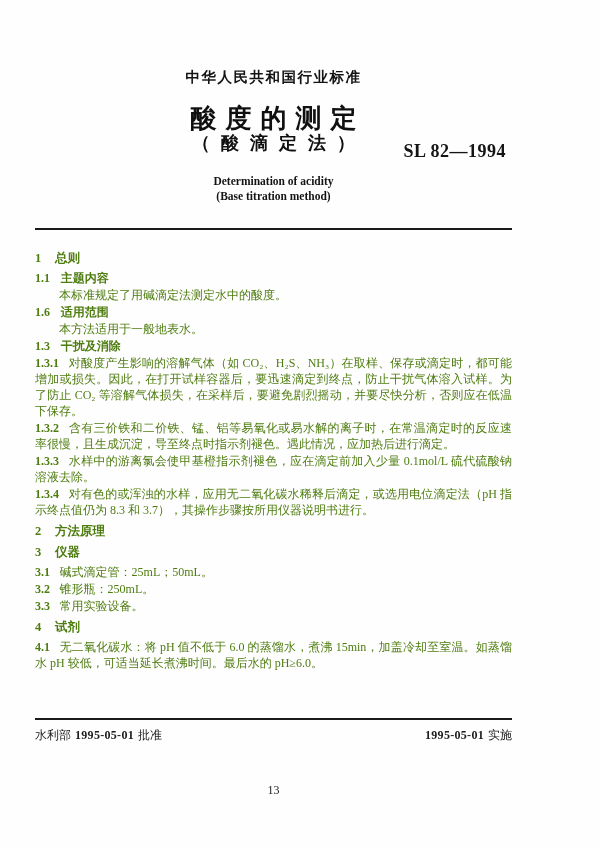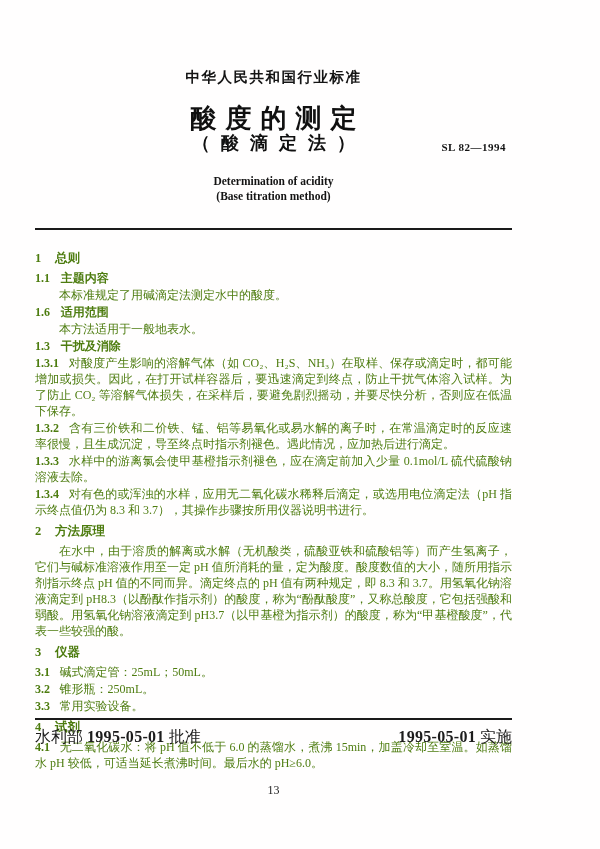--- a/index.html
+++ b/index.html
@@ -31,21 +31,21 @@
   }
   .title-cn2 {
     position: absolute; top: 131px; left: 35px; width: 477px;
     text-align: center;
     font-size: 18px; font-weight: bold;
     letter-spacing: 11px; text-indent: 11px;
     color: #101010;
   }
   .std-no {
     position: absolute; top: 141px; right: 94px;
-    font-size: 11px; font-weight: bold; letter-spacing: 0.5px;
+    font-size: 18px; font-weight: bold; letter-spacing: 0.5px;
     color: #141414;
   }
   .title-en {
     position: absolute; top: 175px; left: 35px; width: 477px;
     text-align: center; font-size: 11.5px; font-weight: bold;
     color: #141414;
   }
   .title-en2 {
     position: absolute; top: 190px; left: 35px; width: 477px;
     text-align: center; font-size: 11.5px; font-weight: bold;
@@ -67,21 +67,21 @@
   .section .num { margin-right: 1.1em; }
   .section .htitle { font-weight: bold; }
   .subsection .num { margin-right: 0.9em; }
   .subsection .htitle { font-weight: bold; }
   .clause { margin: 1px 0; }
   .clause .num { margin-right: 0.8em; }
   .para { text-indent: 2em; margin: 1px 0; }
   
   .footer {
     position: absolute; top: 727px; left: 35px; width: 477px;
-    font-size: 16px; color: #1c1c1c;
+    font-size: 12px; color: #1c1c1c;
     display: flex; justify-content: space-between;
   }
   .footer .date { font-weight: bold; letter-spacing: 0.3px; }
   .footer .seg { margin-right: 4px; }
   .footer .seg:last-child { margin-right: 0; }
   .f-left, .f-right { display: flex; align-items: baseline; }
   .page-number {
     position: absolute; top: 783px; left: 35px; width: 477px;
     text-align: center; font-size: 12px; color: #222;
   }
@@ -105,21 +105,20 @@
       <div class="block subsection"><span class="num">1.1</span><span class="htitle">主题内容</span></div>
       <div class="block para"><span class="btext">本标准规定了用碱滴定法测定水中的酸度。</span></div>
       <div class="block subsection"><span class="num">1.6</span><span class="htitle">适用范围</span></div>
       <div class="block para"><span class="btext">本方法适用于一般地表水。</span></div>
       <div class="block subsection"><span class="num">1.3</span><span class="htitle">干扰及消除</span></div>
       <div class="block clause"><span class="num">1.3.1</span><span class="btext">对酸度产生影响的溶解气体（如 CO₂、H₂S、NH₃）在取样、保存或滴定时，都可能增加或损失。因此，在打开试样容器后，要迅速滴定到终点，防止干扰气体溶入试样。为了防止 CO₂ 等溶解气体损失，在采样后，要避免剧烈摇动，并要尽快分析，否则应在低温下保存。</span></div>
       <div class="block clause"><span class="num">1.3.2</span><span class="btext">含有三价铁和二价铁、锰、铝等易氧化或易水解的离子时，在常温滴定时的反应速率很慢，且生成沉淀，导至终点时指示剂褪色。遇此情况，应加热后进行滴定。</span></div>
       <div class="block clause"><span class="num">1.3.3</span><span class="btext">水样中的游离氯会使甲基橙指示剂褪色，应在滴定前加入少量 0.1mol/L 硫代硫酸钠溶液去除。</span></div>
       <div class="block clause"><span class="num">1.3.4</span><span class="btext">对有色的或浑浊的水样，应用无二氧化碳水稀释后滴定，或选用电位滴定法（pH 指示终点值仍为 8.3 和 3.7），其操作步骤按所用仪器说明书进行。</span></div>
       <div class="block section"><span class="num">2</span><span class="htitle">方法原理</span></div>
-      <div class="block para"><span class="btext">在水中，由于溶质的解离或水解（无机酸类，硫酸亚铁和硫酸铝等）而产生氢离子，它们与碱标准溶液作用至一定 pH 值所消耗的量，定为酸度。酸度数值的大小，随所用指示剂指示终点 pH 值的不同而异。滴定终点的 pH 值有两种规定，即 8.3 和 3.7。用氢氧化钠溶液滴定到 pH8.3（以酚酞作指示剂）的酸度，称为“酚酞酸度”，又称总酸度，它包括强酸和弱酸。用氢氧化钠溶液滴定到 pH3.7（以甲基橙为指示剂）的酸度，称为“甲基橙酸度”，代表一些较强的酸。</span></div>
       <div class="block section"><span class="num">3</span><span class="htitle">仪器</span></div>
       <div class="block clause"><span class="num">3.1</span><span class="btext">碱式滴定管：25mL；50mL。</span></div>
       <div class="block clause"><span class="num">3.2</span><span class="btext">锥形瓶：250mL。</span></div>
       <div class="block clause"><span class="num">3.3</span><span class="btext">常用实验设备。</span></div>
       <div class="block section"><span class="num">4</span><span class="htitle">试剂</span></div>
       <div class="block clause"><span class="num">4.1</span><span class="btext">无二氧化碳水：将 pH 值不低于 6.0 的蒸馏水，煮沸 15min，加盖冷却至室温。如蒸馏水 pH 较低，可适当延长煮沸时间。最后水的 pH≥6.0。</span></div>
     </main>
 
   <div class="rule footer-rule"></div>
 

